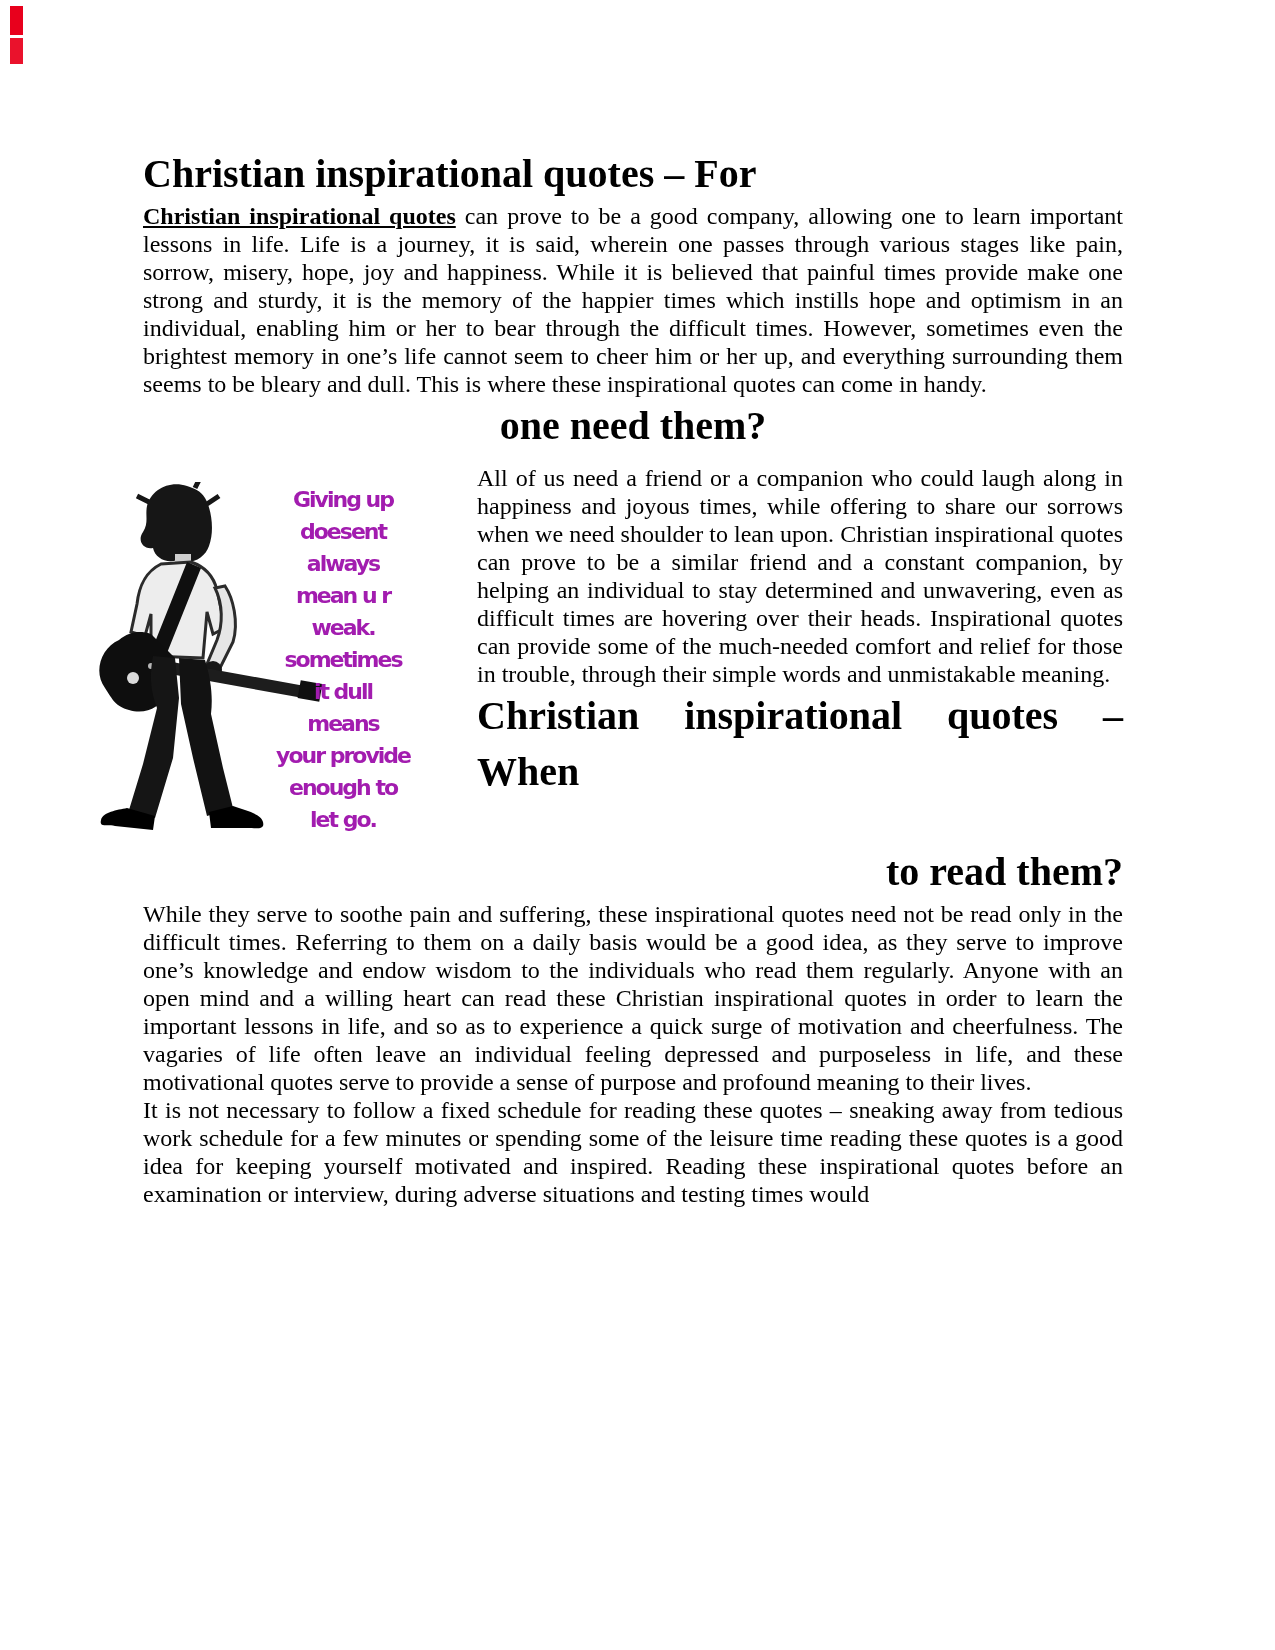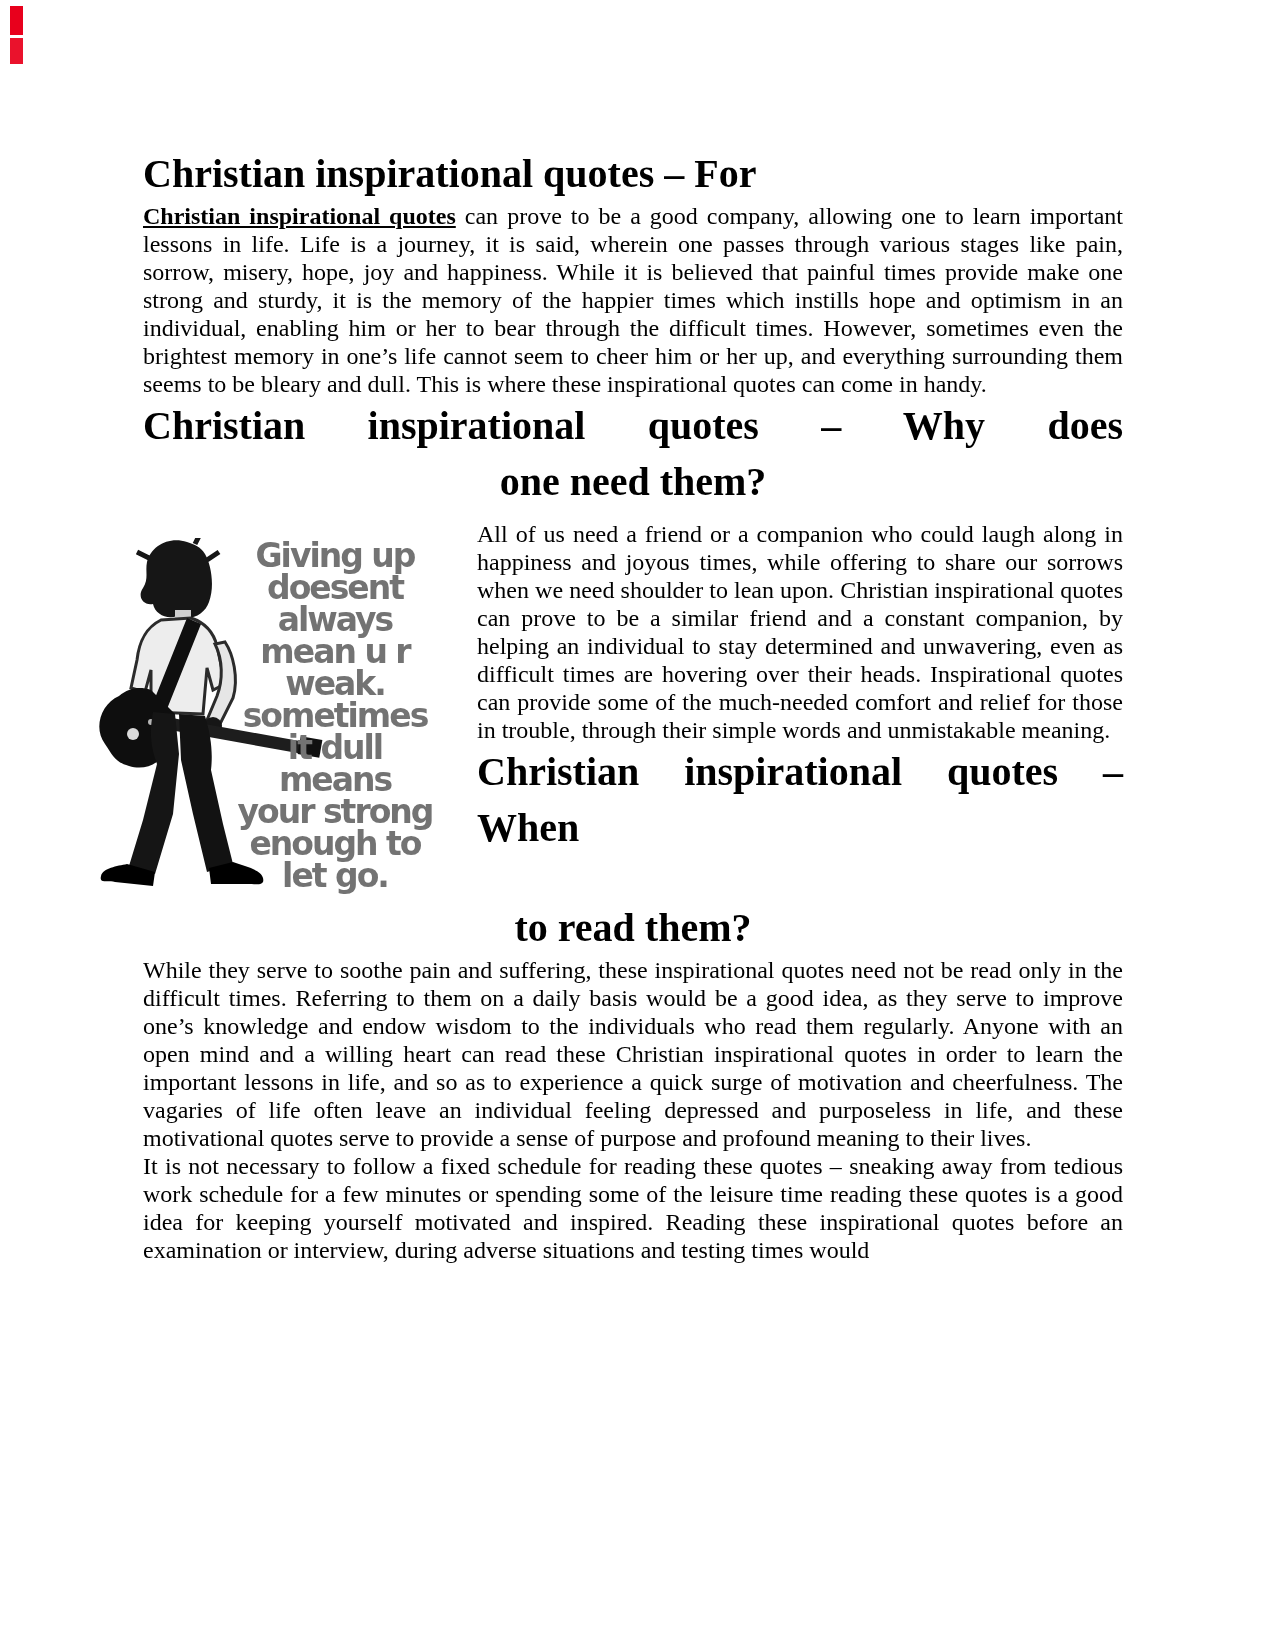--- a/index.html
+++ b/index.html
@@ -28,30 +28,30 @@
   .heading-why .l1 { display:block; text-align:justify; text-align-last:justify; }
   .heading-why .l2 { display:block; text-align:center; }
 
   .media-flow { margin-top:10px; }
   .quote-image {
     float:left; width:350px; height:372px; margin:2px 22px 6px -38px;
     position:relative; background:#ffffff;
   }
   .qi-figure { position:absolute; left:-6px; top:16px; width:232px; height:352px; }
   .qi-text {
-    position:absolute; left:116px; top:18px; width:228px; z-index:2;
+    position:absolute; left:124px; top:18px; width:228px; z-index:2;
     font-family:"DejaVu Sans",sans-serif; font-weight:bold;
-    font-size:33px; line-height:32px; letter-spacing:-2px;
-    color:#737373; text-align:center; white-space:nowrap;
+    font-size:22px; line-height:32px; letter-spacing:-2px;
+    color:#a21caf; text-align:center; white-space:nowrap;
   }
   .qi-text .qi-line { display:block; }
 
   .heading-when { margin-top:36px; }
   .heading-when .l1 { display:block; text-align:justify; text-align-last:justify; }
-  .heading-when .l2 { display:block; clear:left; text-align:center; }
+  .heading-when .l2 { display:block; clear:left; text-align:right; }
 
   .when-para-1 { margin-top:30px; clear:both; }
   .when-para-2 { margin-top:28px; }
 </style>
 </head>
 <body>
 
 <div class="page">
 
   <div class="red-mark">
@@ -61,21 +61,20 @@
 
   <div class="content">
 
     <h1 class="doc-title">
       <span>Christian inspirational quotes – For</span>
     </h1>
 
     <p class="body-text intro"><span class="lead-bold">Christian inspirational quotes</span><span> can prove to be a good company, allowing one to learn important lessons in life. Life is a journey, it is said, wherein one passes through various stages like pain, sorrow, misery, hope, joy and happiness. While it is believed that painful times provide make one strong and sturdy, it is the memory of the happier times which instills hope and optimism in an individual, enabling him or her to bear through the difficult times. However, sometimes even the brightest memory in one’s life cannot seem to cheer him or her up, and everything surrounding them seems to be bleary and dull. This is where these inspirational quotes can come in handy.</span></p>
 
     <h2 class="sec-heading heading-why">
-      <span class="l1">Christian inspirational quotes – Why does</span>
       <span class="l2">one need them?</span>
     </h2>
 
     <div class="media-flow">
 
       <div class="quote-image">
         <svg class="qi-figure" viewBox="0 0 232 352" width="232" height="352" xmlns="http://www.w3.org/2000/svg">
 
           <path d="M88 4 C70 -2 52 8 48 24 C46 34 50 40 44 50 C38 58 44 68 54 66 C56 76 68 82 78 78 C92 84 106 76 110 64 C116 48 112 26 106 16 C101 8 96 7 88 4 Z" fill="#161616"></path>
           <path d="M50 20 L38 14 M108 22 L120 14 M96 6 L100 -2" stroke="#161616" stroke-width="5"></path>
@@ -105,21 +104,21 @@
         </svg>
         <div class="qi-text">
           <span class="qi-line">Giving up</span>
           <span class="qi-line">doesent</span>
           <span class="qi-line">always</span>
           <span class="qi-line">mean u r</span>
           <span class="qi-line">weak.</span>
           <span class="qi-line">sometimes</span>
           <span class="qi-line">it dull</span>
           <span class="qi-line">means</span>
-          <span class="qi-line">your strong</span>
+          <span class="qi-line">your provide</span>
           <span class="qi-line">enough to</span>
           <span class="qi-line">let go.</span>
         </div>
       </div>
 
       <p class="body-text">All of us need a friend or a companion who could laugh along in happiness and joyous times, while offering to share our sorrows when we need shoulder to lean upon. Christian inspirational quotes can prove to be a similar friend and a constant companion, by helping an individual to stay determined and unwavering, even as difficult times are hovering over their heads. Inspirational quotes can provide some of the much-needed comfort and relief for those in trouble, through their simple words and unmistakable meaning.</p>
 
       <h2 class="sec-heading heading-when">
         <span class="l1">Christian inspirational quotes – When</span>
         <span class="l2">to read them?</span>

